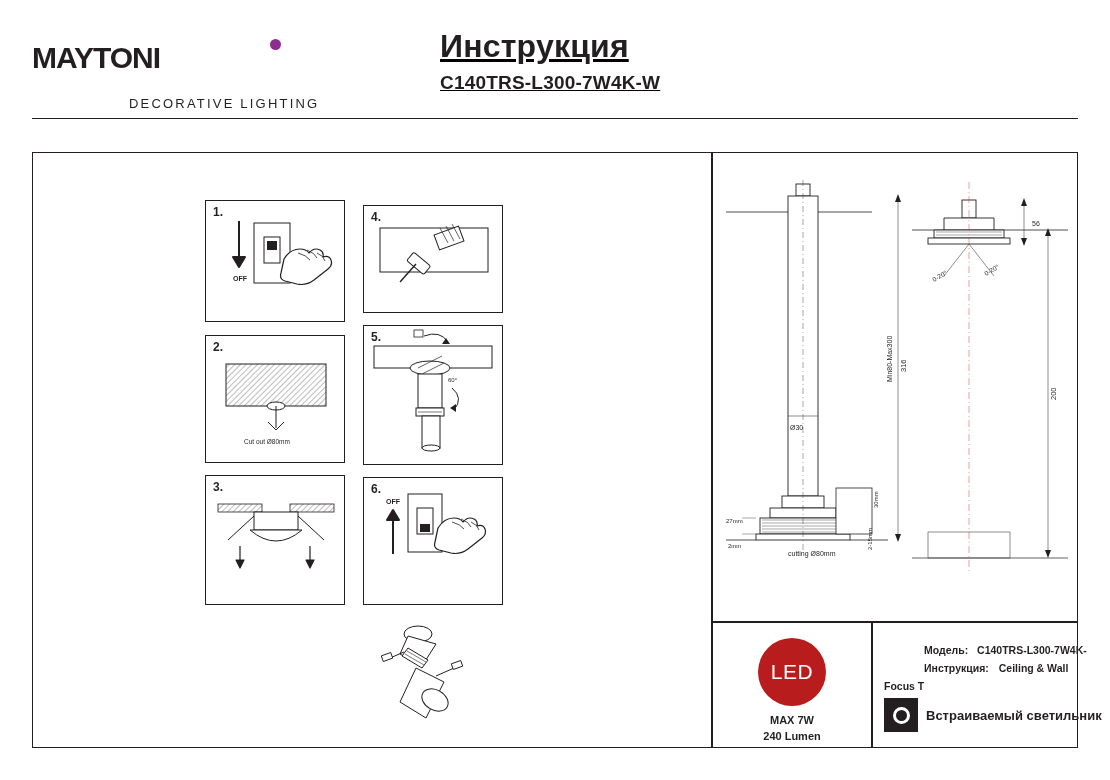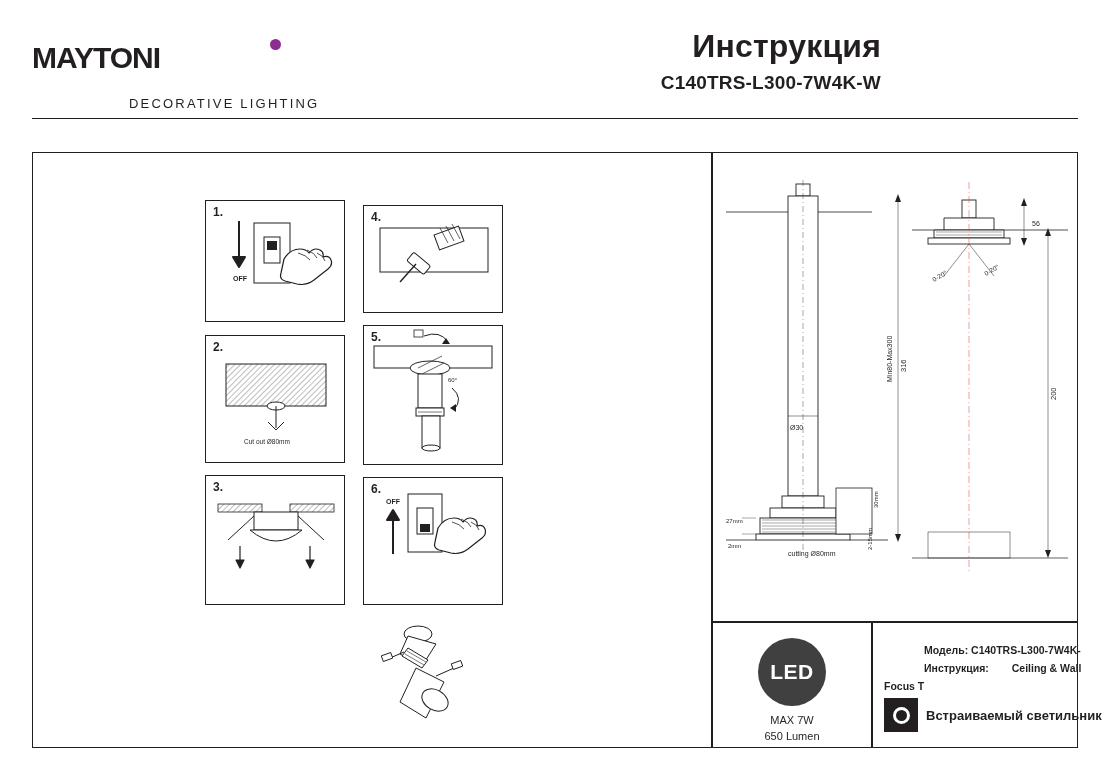--- a/index.html
+++ b/index.html
@@ -63,23 +63,24 @@
   .logo-sub {
     font-size: 13px;
     letter-spacing: 2.2px;
     color: #231f20;
     margin-top: 14px;
     margin-left: 97px;
     font-weight: normal;
   }
   .title-block {
     position: absolute;
-    left: 389px; top: 0px;
+    left: 408px; top: 0px;
     width: 460px;
-    text-align: right;
+    text-align: left;
+    text-decoration: underline;
   }
   .title-main {
     font-size: 32px;
     font-weight: bold;
     color: #231f20;
     line-height: 40px;
     letter-spacing: 0.2px;
   }
   .title-sub {
     font-size: 19px;
@@ -141,35 +142,35 @@
   svg { display: block; }
 
   
   .led-circle {
     position: absolute;
     left: 50%;
     top: 16px;
     transform: translateX(-50%);
     width: 68px; height: 68px;
     border-radius: 50%;
-    background: #404040;
+    background: #b91c1c;
     color: #fff;
     display: flex;
     align-items: center;
     justify-content: center;
     font-size: 21px;
-    font-weight: bold;
+    font-weight: normal;
     letter-spacing: 0.5px;
   }
   .led-text {
     position: absolute;
     left: 0; width: 100%;
     text-align: center;
     font-size: 11px;
-    font-weight: normal;
+    font-weight: bold;
     color: #231f20;
   }
   .led-max { top: 92px; }
   .led-lumen { top: 108px; }
 
   
   .info-row {
     position: absolute;
     left: 12px;
     font-size: 10.5px;
@@ -451,31 +452,31 @@
       <text x="344" y="248" font-family="Liberation Sans, sans-serif" font-size="7.5" fill="#231f20" transform="rotate(-90 344 248)">200</text>
 
       <rect x="216" y="380" width="82" height="26" fill="none" stroke="#231f20" stroke-width="0.5"></rect>
       <line x1="200" y1="406" x2="356" y2="406" stroke="#231f20" stroke-width="0.7"></line>
     </svg>
   </div>
 
   <div class="frame-right-led" style="position:absolute; border:none;">
     <div class="led-circle">LED</div>
     <div class="led-text led-max">MAX 7W</div>
-    <div class="led-text led-lumen">650 Lumen</div>
+    <div class="led-text led-lumen">240 Lumen</div>
   </div>
 
   <div class="frame-right-info" style="position:absolute; border:none;">
     <div class="info-row r1">
       <span class="info-key">Модель:</span>
-      <span class="info-val" style="">C140TRS-L300-7W4K-</span>
+      <span class="info-val" style="margin-left:6px;">C140TRS-L300-7W4K-</span>
     </div>
     <div class="info-row r2">
       <span class="info-key">Инструкция:</span>
-      <span class="info-val" style="margin-left:20px;">Ceiling &amp; Wall</span>
+      <span class="info-val" style="margin-left:7px;">Ceiling &amp; Wall</span>
     </div>
     <div class="info-row r3">
       <span class="info-val">Focus T</span>
     </div>
     <div class="icon-sq">
       <span class="ring"></span>
     </div>
     <div class="icon-caption">Встраиваемый светильник</div>
   </div>
 

